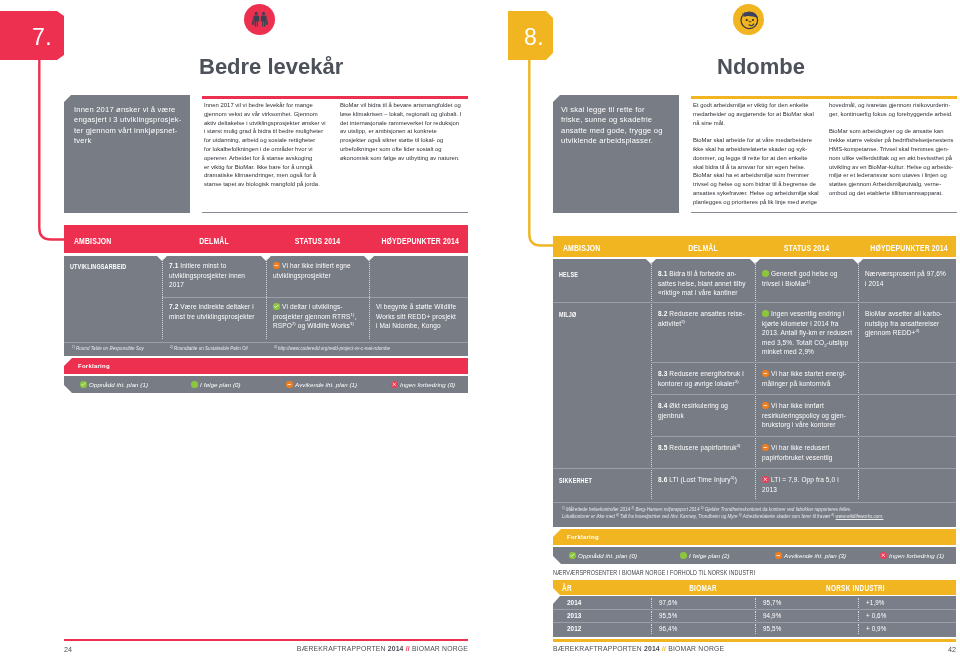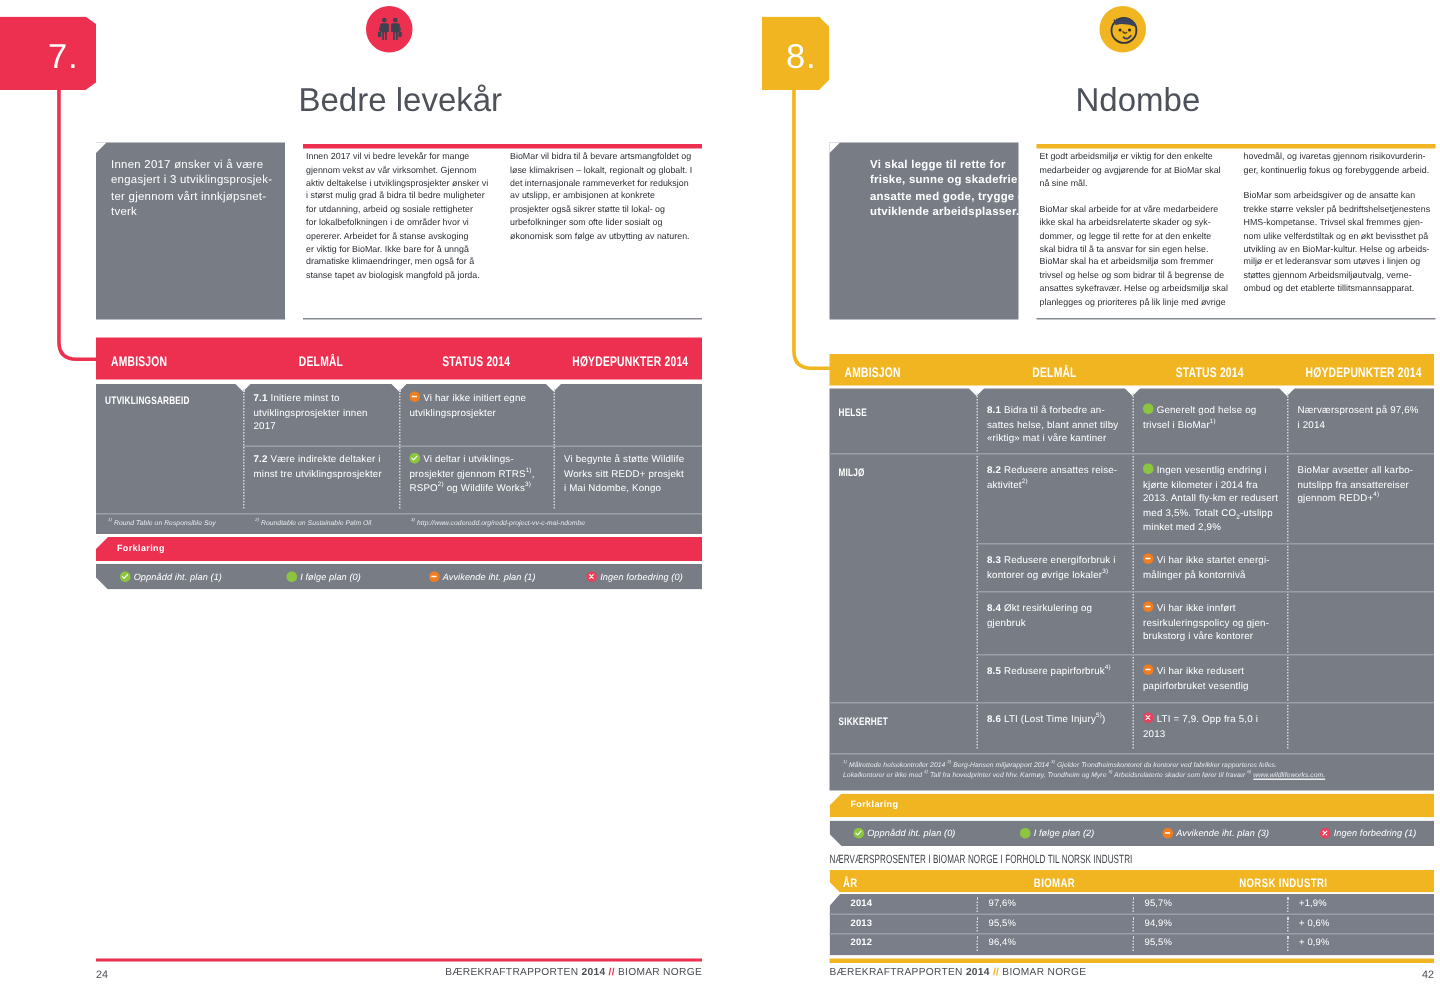--- a/index.html
+++ b/index.html
@@ -8,21 +8,21 @@
   .page{position:absolute;top:0;width:480px;height:658px;overflow:hidden;}
   .page.left{left:0;}
   .page.right{left:480px;}
 
   .tab{position:absolute;color:#fff;}
   .tab .num{position:absolute;font-size:23px;font-weight:300;letter-spacing:.5px;}
 
   .connector{position:absolute;}
 
   .hicon{position:absolute;border-radius:50%;}
-  .ptitle{position:absolute;color:#4d5159;font-weight:400;font-size:22px;letter-spacing:0px;white-space:nowrap;}
+  .ptitle{position:absolute;color:#4d5159;font-weight:700;font-size:22px;letter-spacing:0px;white-space:nowrap;}
 
   .greybox{position:absolute;background:#777c85;color:#fff;}
   .greybox .txt{position:absolute;font-size:7.6px;line-height:10.4px;letter-spacing:.18px;white-space:pre-line;}
   .corner-tl{position:absolute;left:0;top:0;width:0;height:0;border-left:7px solid #fff;border-bottom:7px solid transparent;}
 
   .rule{position:absolute;}
   .bodycol{position:absolute;font-size:5.9px;line-height:8.8px;color:#2c2f35;letter-spacing:.02px;white-space:pre-line;}
   .bodycol.multi{white-space:normal;}
   .bodycol.multi p{white-space:pre-line;}
   .bodycol p{margin:0;}
@@ -175,21 +175,21 @@
       <path d="M11.6 12.2 L9.8 9.3 M12.6 11.9 L11.6 8.6" stroke="#3b4260" stroke-width="0.9" stroke-linecap="round" fill="none"></path>
       <circle cx="13.7" cy="16.0" r="1.05" fill="#3a2a1a"></circle>
       <circle cx="20.0" cy="16.0" r="1.05" fill="#3a2a1a"></circle>
       <path d="M15.6 17.2 q1.2 1.5 2.5 0.5" fill="none" stroke="#5a4010" stroke-width="0.95" stroke-linecap="round"></path>
       <path d="M16.0 20.8 q2.7 2.2 4.9 -0.9" fill="none" stroke="#3b4260" stroke-width="1.2" stroke-linecap="round"></path>
     </svg>
   </div>
   <div class="ptitle" style="left:237px;top:54px;">Ndombe</div>
   <div class="greybox" style="left:73px;top:95px;width:126px;height:118px;">
     <div class="corner-tl"></div>
-    <div class="txt" style="left:27px;top:10px;width:110px;font-weight:bold;">Vi skal legge til rette for
+    <div class="txt" style="left:8px;top:10px;width:110px;">Vi skal legge til rette for
 friske, sunne og skadefrie
 ansatte med gode, trygge og
 utviklende arbeidsplasser.</div>
   </div>
   <div class="rule" style="left:211px;top:95.5px;width:266px;height:3px;background:#F0B520;"></div>
   <div class="bodycol multi" style="left:213px;top:101px;width:132px;">
     <p>Et godt arbeidsmiljø er viktig for den enkelte
 medarbeider og avgjørende for at BioMar skal
 nå sine mål.</p>
     <p>BioMar skal arbeide for at våre medarbeidere

